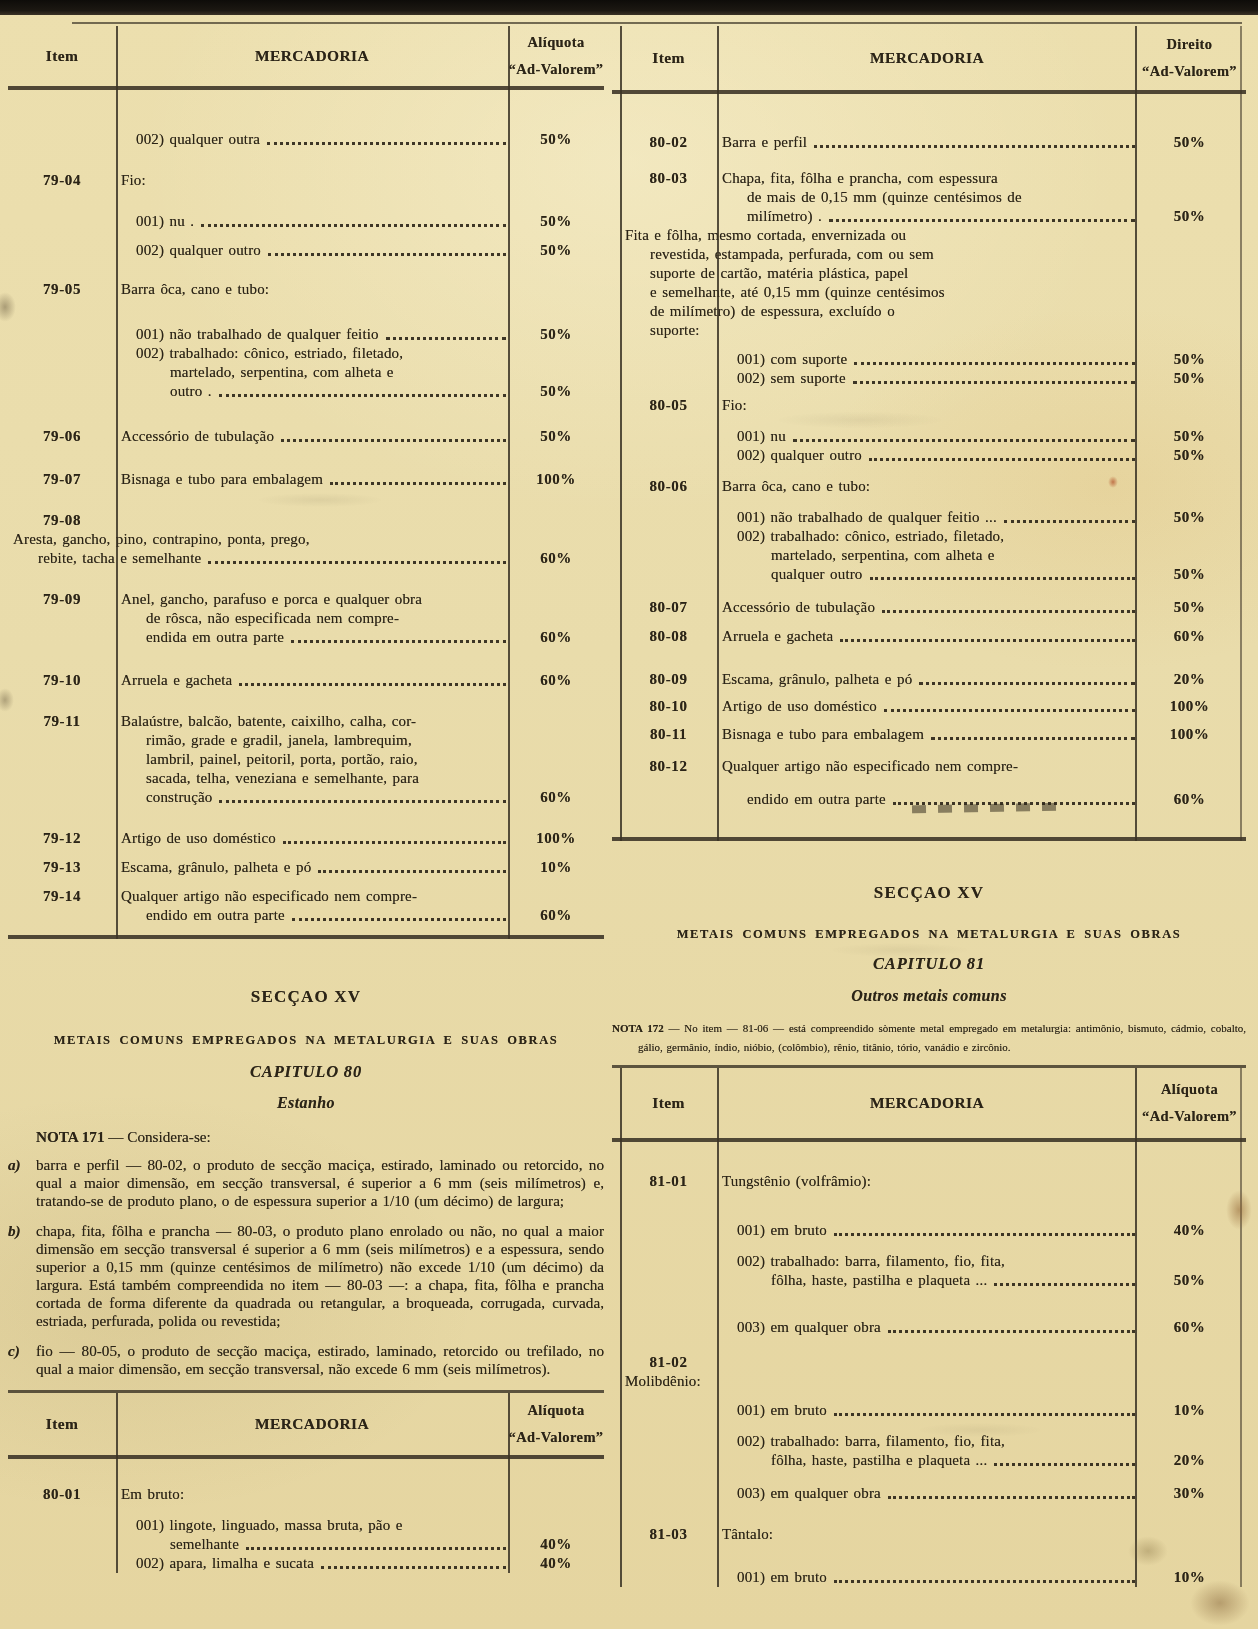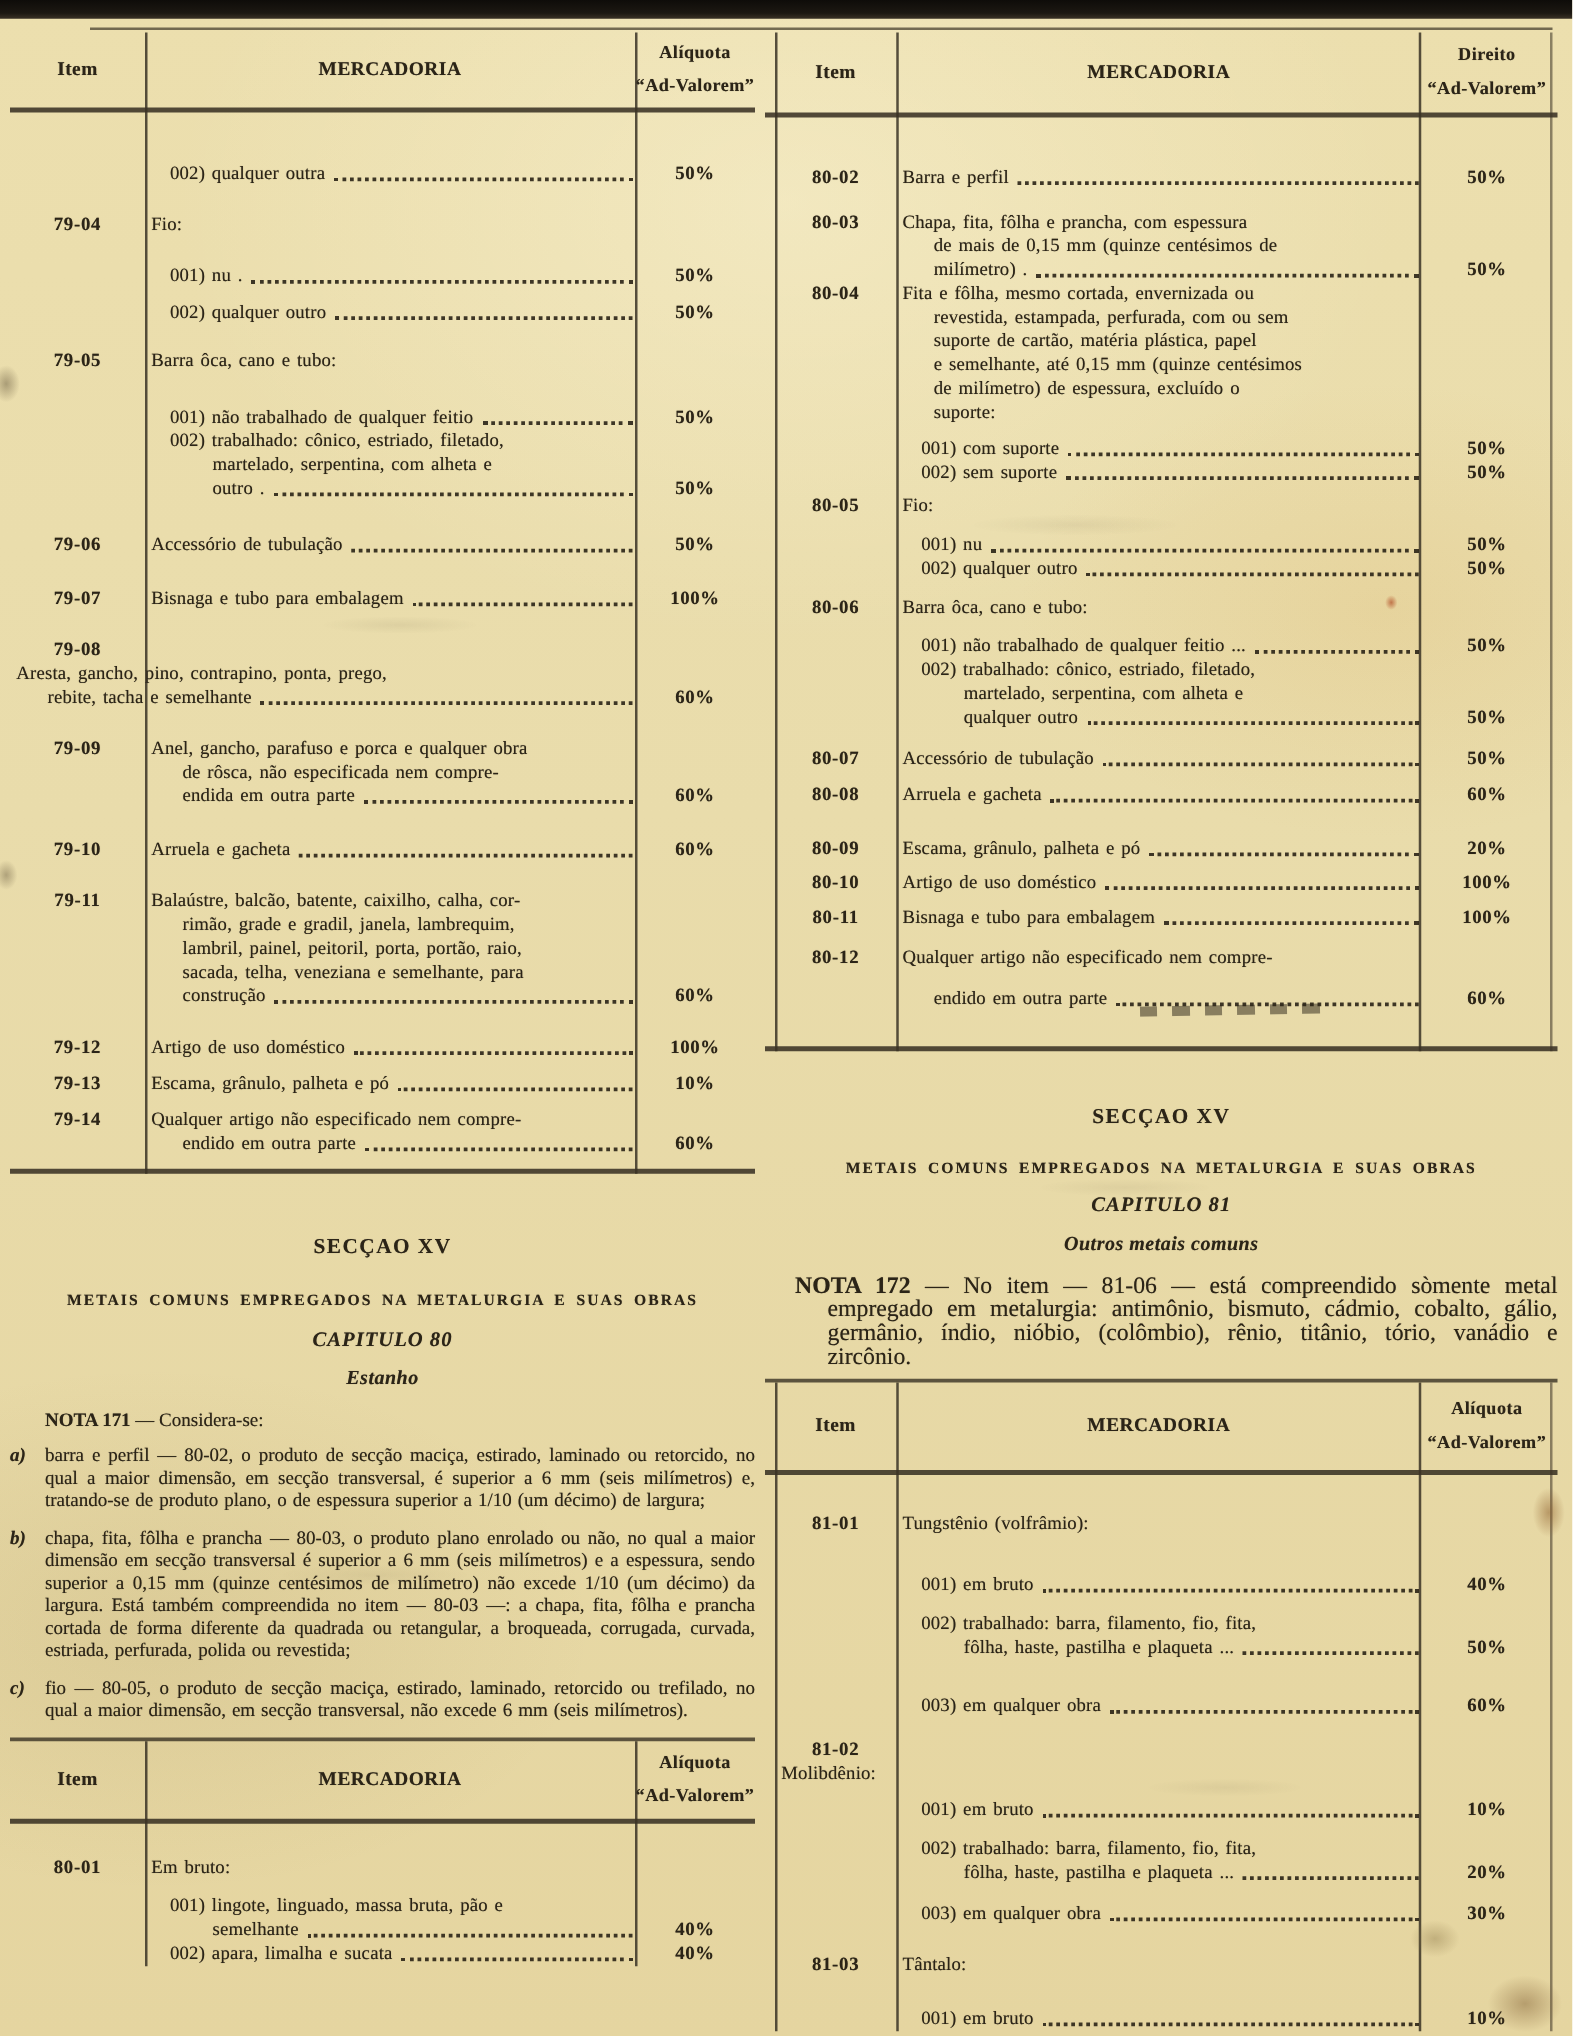--- a/index.html
+++ b/index.html
@@ -56,21 +56,21 @@
   .sec{text-align:center;}
   .sec-title{font-weight:700;font-size:17px;letter-spacing:1.2px;}
   .sec-sub{font-weight:700;font-size:12.5px;letter-spacing:1.6px;word-spacing:3px;}
   .sec-cap{font-weight:700;font-style:italic;font-size:16.5px;letter-spacing:.8px;}
   .sec-tit2{font-weight:700;font-style:italic;font-size:16px;letter-spacing:.4px;}
   .nota-intro{font-size:15.2px;margin-left:28px;}
   .nota-intro .nl{font-weight:700;}
   .np{display:flex;font-size:15.2px;line-height:18px;}
   .np .nl{width:28px;flex:none;font-style:italic;font-weight:600;}
   .np .nt{flex:1;text-align:justify;word-spacing:1px;}
-  .nota172{font-size:19px;line-height:19px;text-align:justify;padding-left:26px;text-indent:-26px;word-spacing:1px;margin-left:24px;}
+  .nota172{font-size:11px;line-height:19px;text-align:justify;padding-left:26px;text-indent:-26px;word-spacing:1px;}
   .nota172 .nl{font-weight:700;}
   
   .smudge{position:absolute;opacity:.45;filter:blur(.6px);}
   .inksmear{left:300px;top:778px;width:150px;height:8px;
     background:repeating-linear-gradient(90deg,#2b2417 0 14px,transparent 14px 26px);
     transform:rotate(-1deg);opacity:.5;}
   .stain{position:absolute;border-radius:50%;pointer-events:none;}
   .stain.s1{left:1108px;top:476px;width:10px;height:12px;background:radial-gradient(#b4562e,transparent 70%);opacity:.75;}
   .stain.s2{left:1226px;top:1190px;width:26px;height:40px;background:radial-gradient(#8a5a28,transparent 70%);opacity:.5;}
   .stain.s3{left:1190px;top:1580px;width:60px;height:46px;background:radial-gradient(#7d5a30,transparent 70%);opacity:.45;}
@@ -399,21 +399,20 @@
                 <span class="tx">de mais de 0,15 mm (quinze centésimos de</span>
               </div>
               <div class="ln ind1">
                 <span class="tx">milímetro) .</span>
                 <span class="dots"></span>
                 <span class="val">50%</span>
               </div>
             </div>
           </div>
           <div class="blk" style="margin-top: 0px;">
-            <div class="c-item">80-04</div>
             <div class="c-body">
               <div class="ln ind0">
                 <span class="tx">Fita e fôlha, mesmo cortada, envernizada ou</span>
               </div>
               <div class="ln ind1">
                 <span class="tx">revestida, estampada, perfurada, com ou sem</span>
               </div>
               <div class="ln ind1">
                 <span class="tx">suporte de cartão, matéria plástica, papel</span>
               </div>

